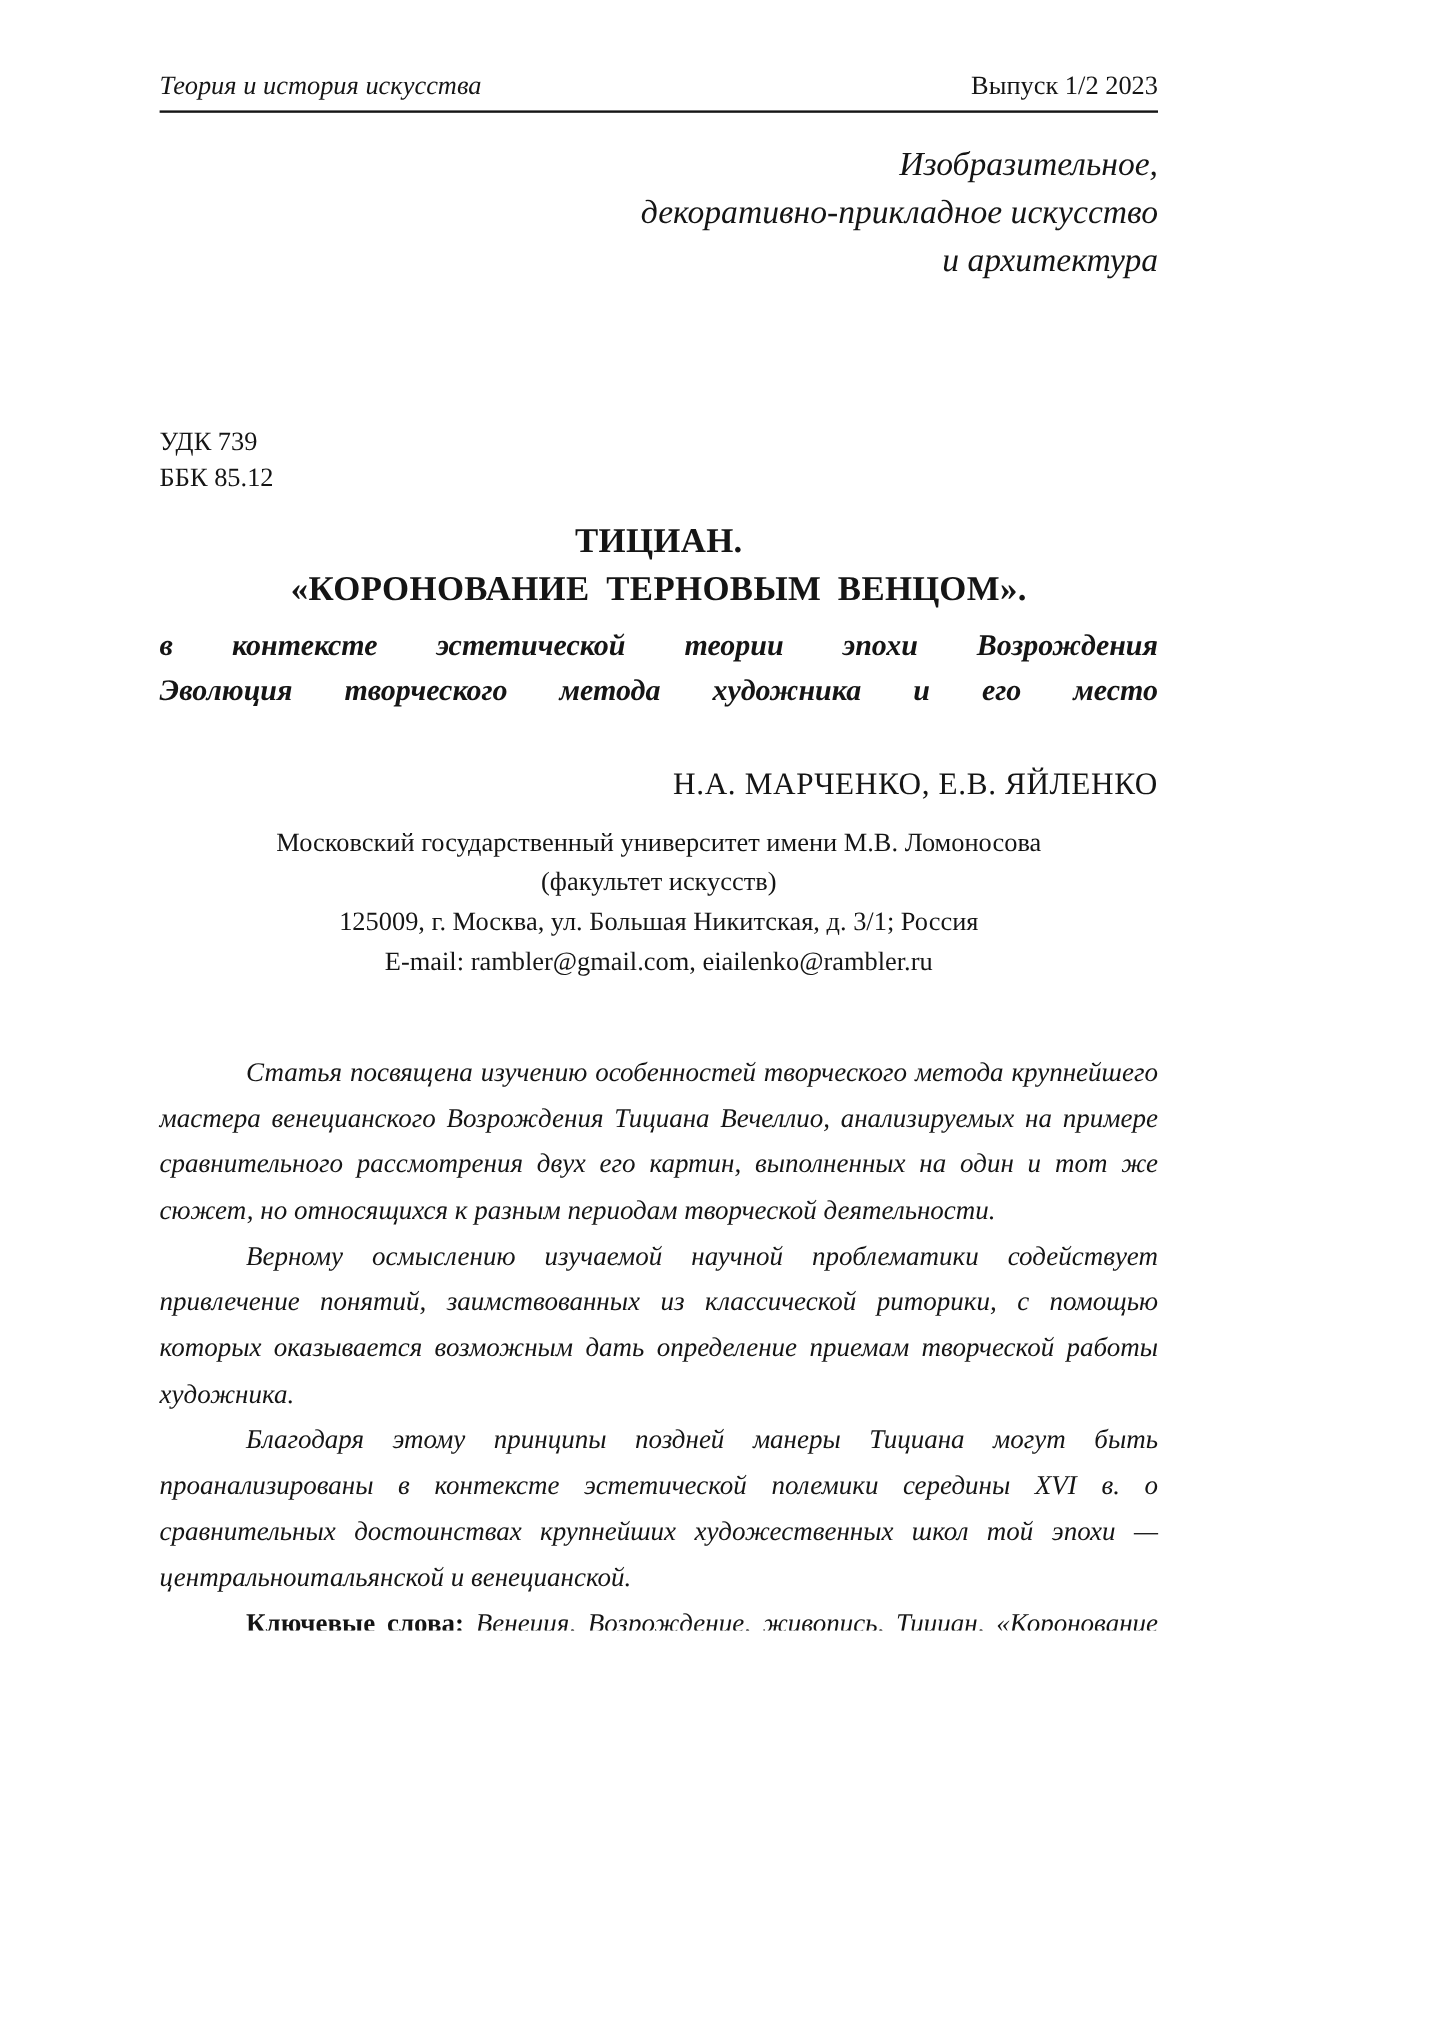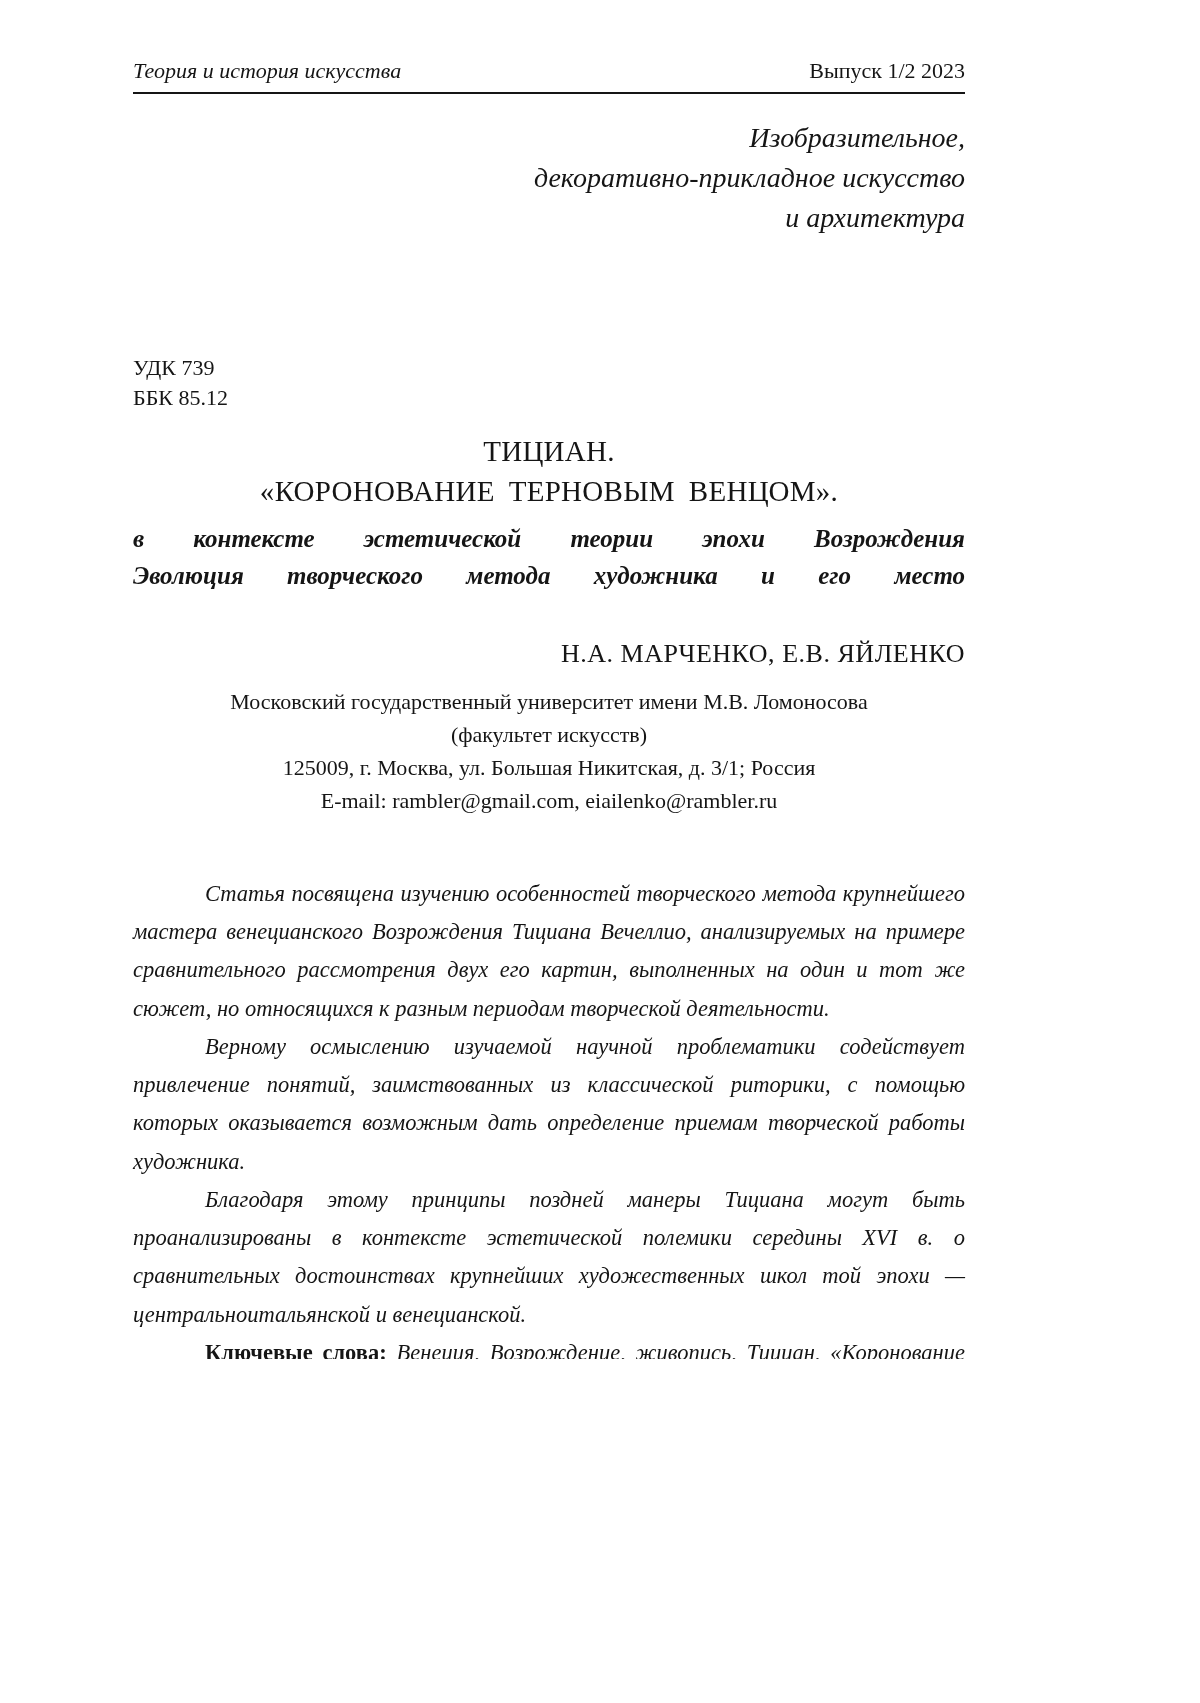--- a/index.html
+++ b/index.html
@@ -39,21 +39,21 @@
   }
   .codes {
     margin-top: 116px;
     font-size: 22px;
     line-height: 1.35;
   }
   .title {
     margin: 18px 0 0 0;
     text-align: center;
     font-size: 29px;
-    font-weight: normal;
+    font-weight: bold;
     line-height: 1.4;
     word-spacing: 0.22em;
     letter-spacing: 0.01em;
   }
   .t-line { display: block; }
   .subtitle {
     margin-top: 8px;
     font-size: 25px;
     font-weight: bold;
     font-style: italic;

